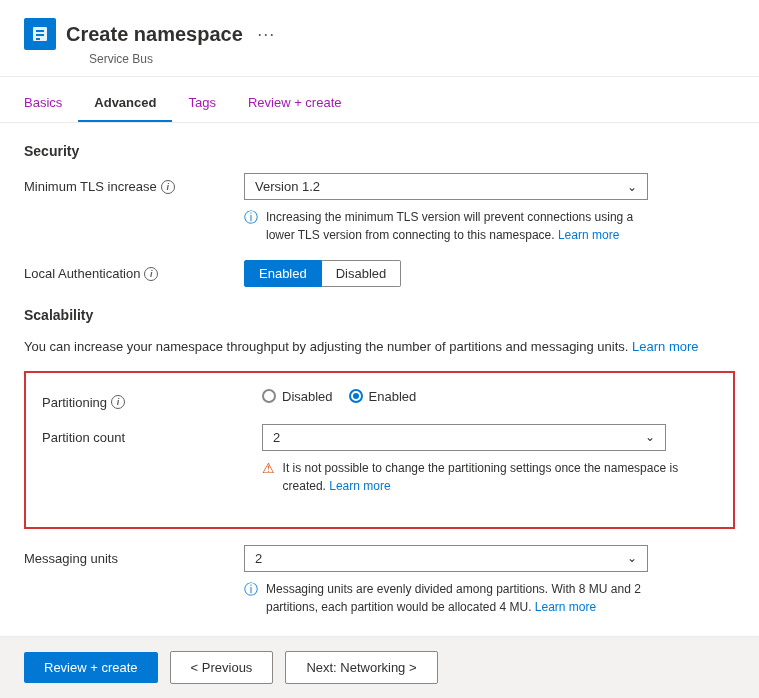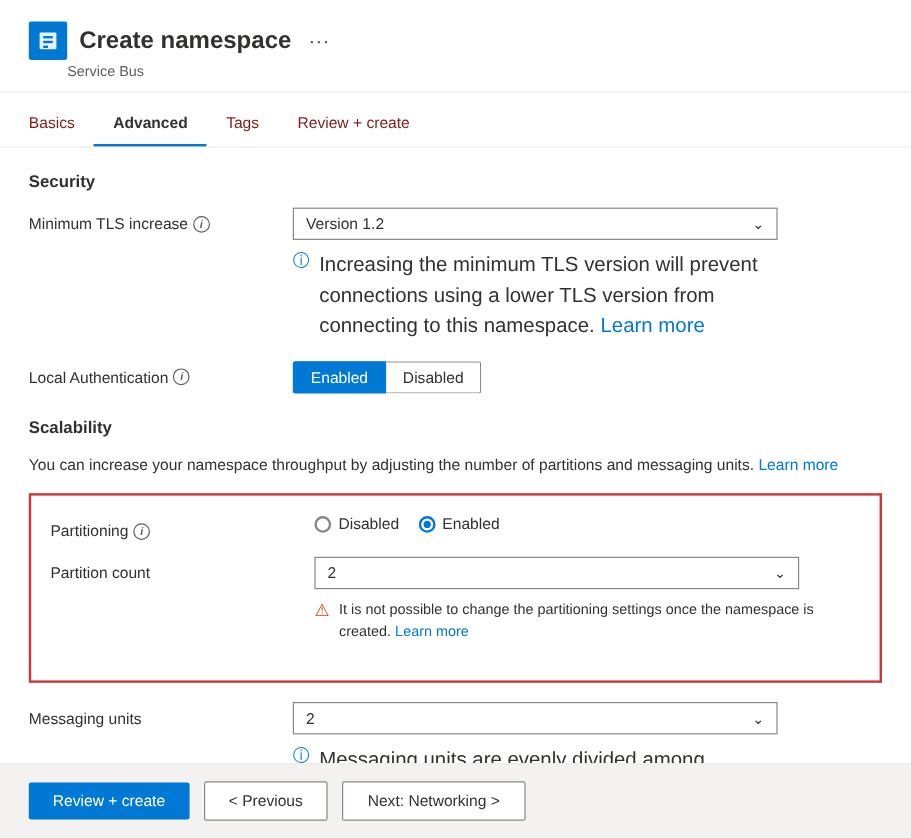--- a/index.html
+++ b/index.html
@@ -3,44 +3,44 @@
   <meta charset="utf-8">
   <style>
     * { box-sizing: border-box; margin: 0; padding: 0; }
     body { font-family: 'Segoe UI', Arial, sans-serif; font-size: 13px; color: #323130; background: #fff; width: 759px; min-height: 698px; }
     
     .header { padding: 18px 24px 10px 24px; border-bottom: 1px solid #edebe9; }
     .header-top { display: flex; align-items: center; gap: 10px; margin-bottom: 2px; }
     .header-icon { width: 32px; height: 32px; background: #0078d4; display: flex; align-items: center; justify-content: center; border-radius: 2px; }
     .header-icon svg { fill: white; }
     .header-title { font-size: 20px; font-weight: 600; color: #323130; }
-    .header-subtitle { font-size: 12px; color: #605e5c; margin-left: 32px; }
+    .header-subtitle { font-size: 12px; color: #605e5c; margin-left: 65px; }
     .header-ellipsis { font-size: 18px; color: #605e5c; cursor: pointer; margin-left: 4px; }
 
     .tabs { display: flex; padding: 0 24px; border-bottom: 1px solid #edebe9; gap: 0; margin-top: 8px; }
-    .tab { padding: 10px 16px; font-size: 13px; color: #7f1d1d; cursor: pointer; border-bottom: 2px solid transparent; text-decoration: none; }
+    .tab { padding: 10px 16px; font-size: 13px; color: #a21caf; cursor: pointer; border-bottom: 2px solid transparent; text-decoration: none; }
     .tab:first-child { padding-left: 0; }
     .tab.active { font-weight: 700; color: #323130; border-bottom: 2px solid #0078d4; }
 
     .content { padding: 20px 24px; overflow-y: auto; }
 
     .section-title { font-size: 14px; font-weight: 600; margin-bottom: 14px; color: #323130; }
 
     .form-row { display: flex; align-items: flex-start; margin-bottom: 16px; }
     .form-label { width: 220px; min-width: 220px; font-size: 13px; color: #323130; display: flex; align-items: center; gap: 4px; padding-top: 6px; }
     .form-control { flex: 1; }
     
     .info-icon { display: inline-flex; align-items: center; justify-content: center; width: 14px; height: 14px; border-radius: 50%; border: 1px solid #605e5c; font-size: 9px; color: #605e5c; cursor: pointer; font-style: italic; font-weight: bold; }
 
     .dropdown { display: flex; align-items: center; justify-content: space-between; border: 1px solid #8a8886; padding: 5px 10px; width: 404px; background: #fff; cursor: pointer; font-size: 13px; }
     .dropdown-arrow { font-size: 12px; color: #323130; }
 
     .info-box { display: flex; align-items: flex-start; gap: 8px; margin-top: 8px; width: 420px; }
     .info-box-icon { font-size: 14px; color: #0078d4; margin-top: 1px; flex-shrink: 0; }
-    .info-box-text { font-size: 17px; color: #323130; line-height: 1.5; }
+    .info-box-text { font-size: 12px; color: #323130; line-height: 1.5; }
     .info-box-text a { color: #0078d4; text-decoration: none; }
 
     .warning-box { display: flex; align-items: flex-start; gap: 8px; margin-top: 8px; width: 420px; }
     .warning-icon { color: #d83b01; font-size: 14px; margin-top: 1px; flex-shrink: 0; }
     .warning-text { font-size: 12px; color: #323130; line-height: 1.5; }
     .warning-text a { color: #0078d4; text-decoration: none; }
 
     .toggle-group { display: flex; align-items: center; gap: 0; }
     .toggle-btn { padding: 5px 14px; font-size: 13px; border: 1px solid #8a8886; cursor: pointer; background: #fff; color: #323130; }
     .toggle-btn.active { background: #0078d4; color: #fff; border-color: #0078d4; }

